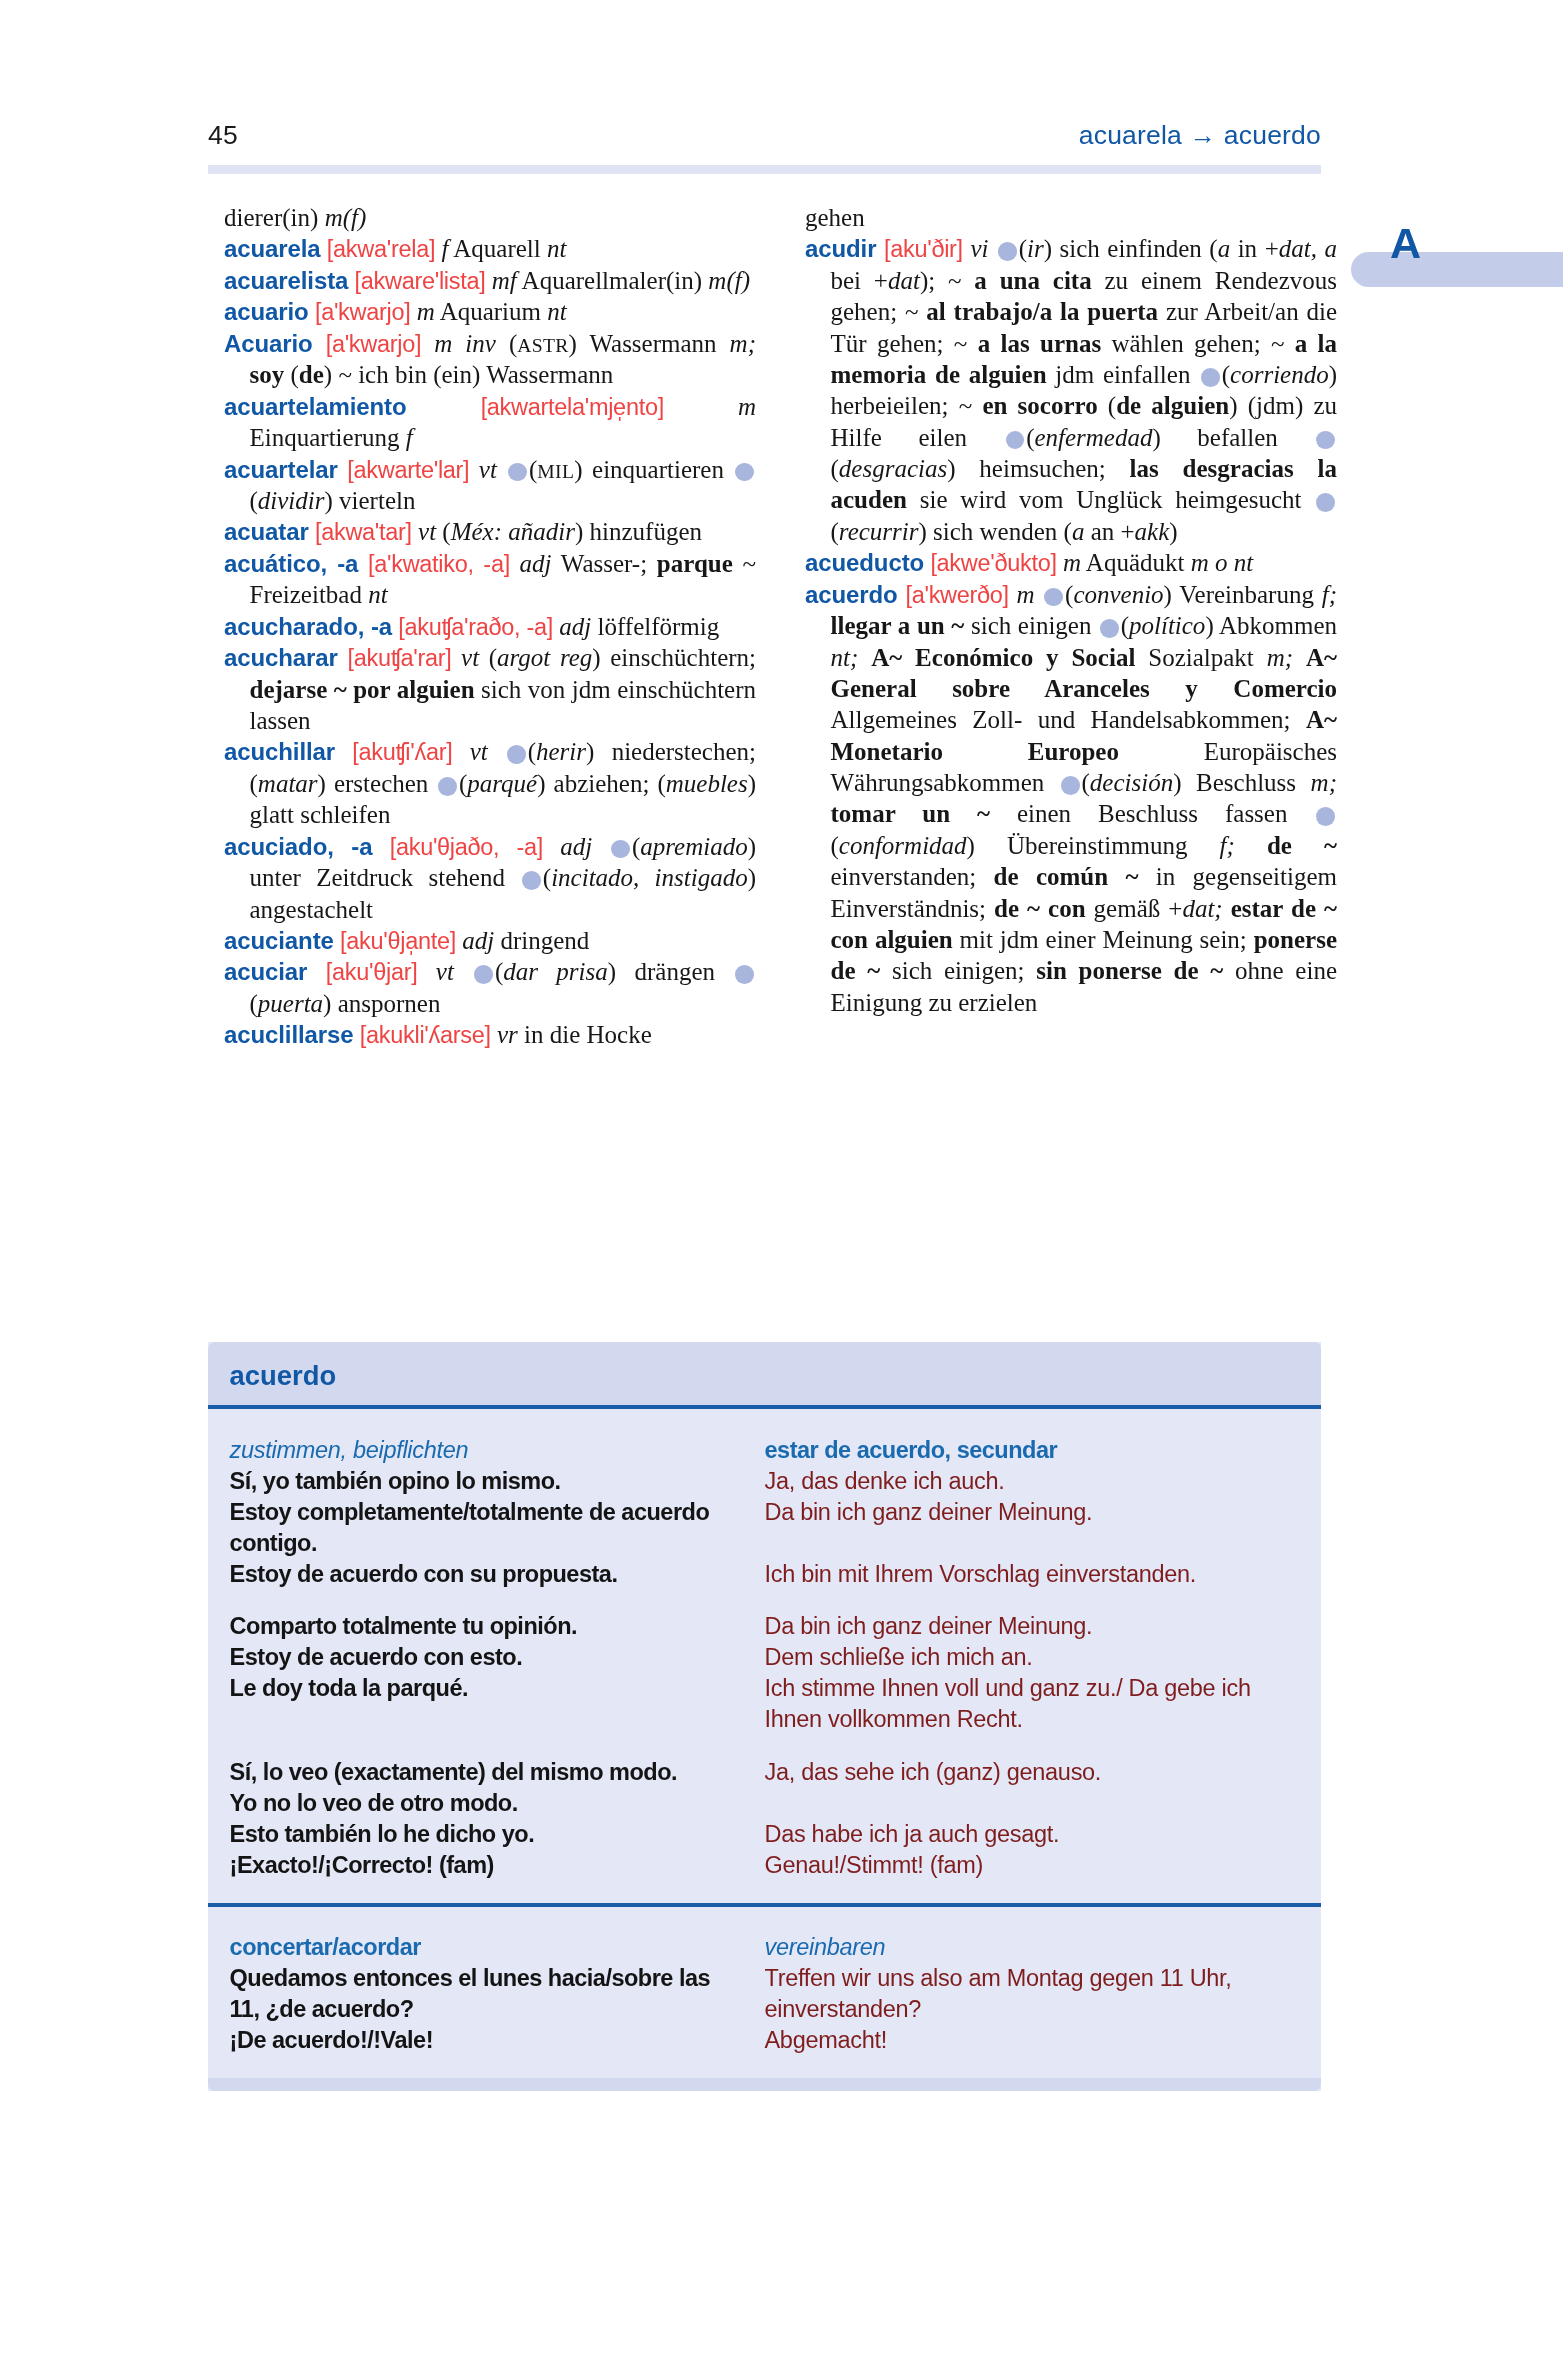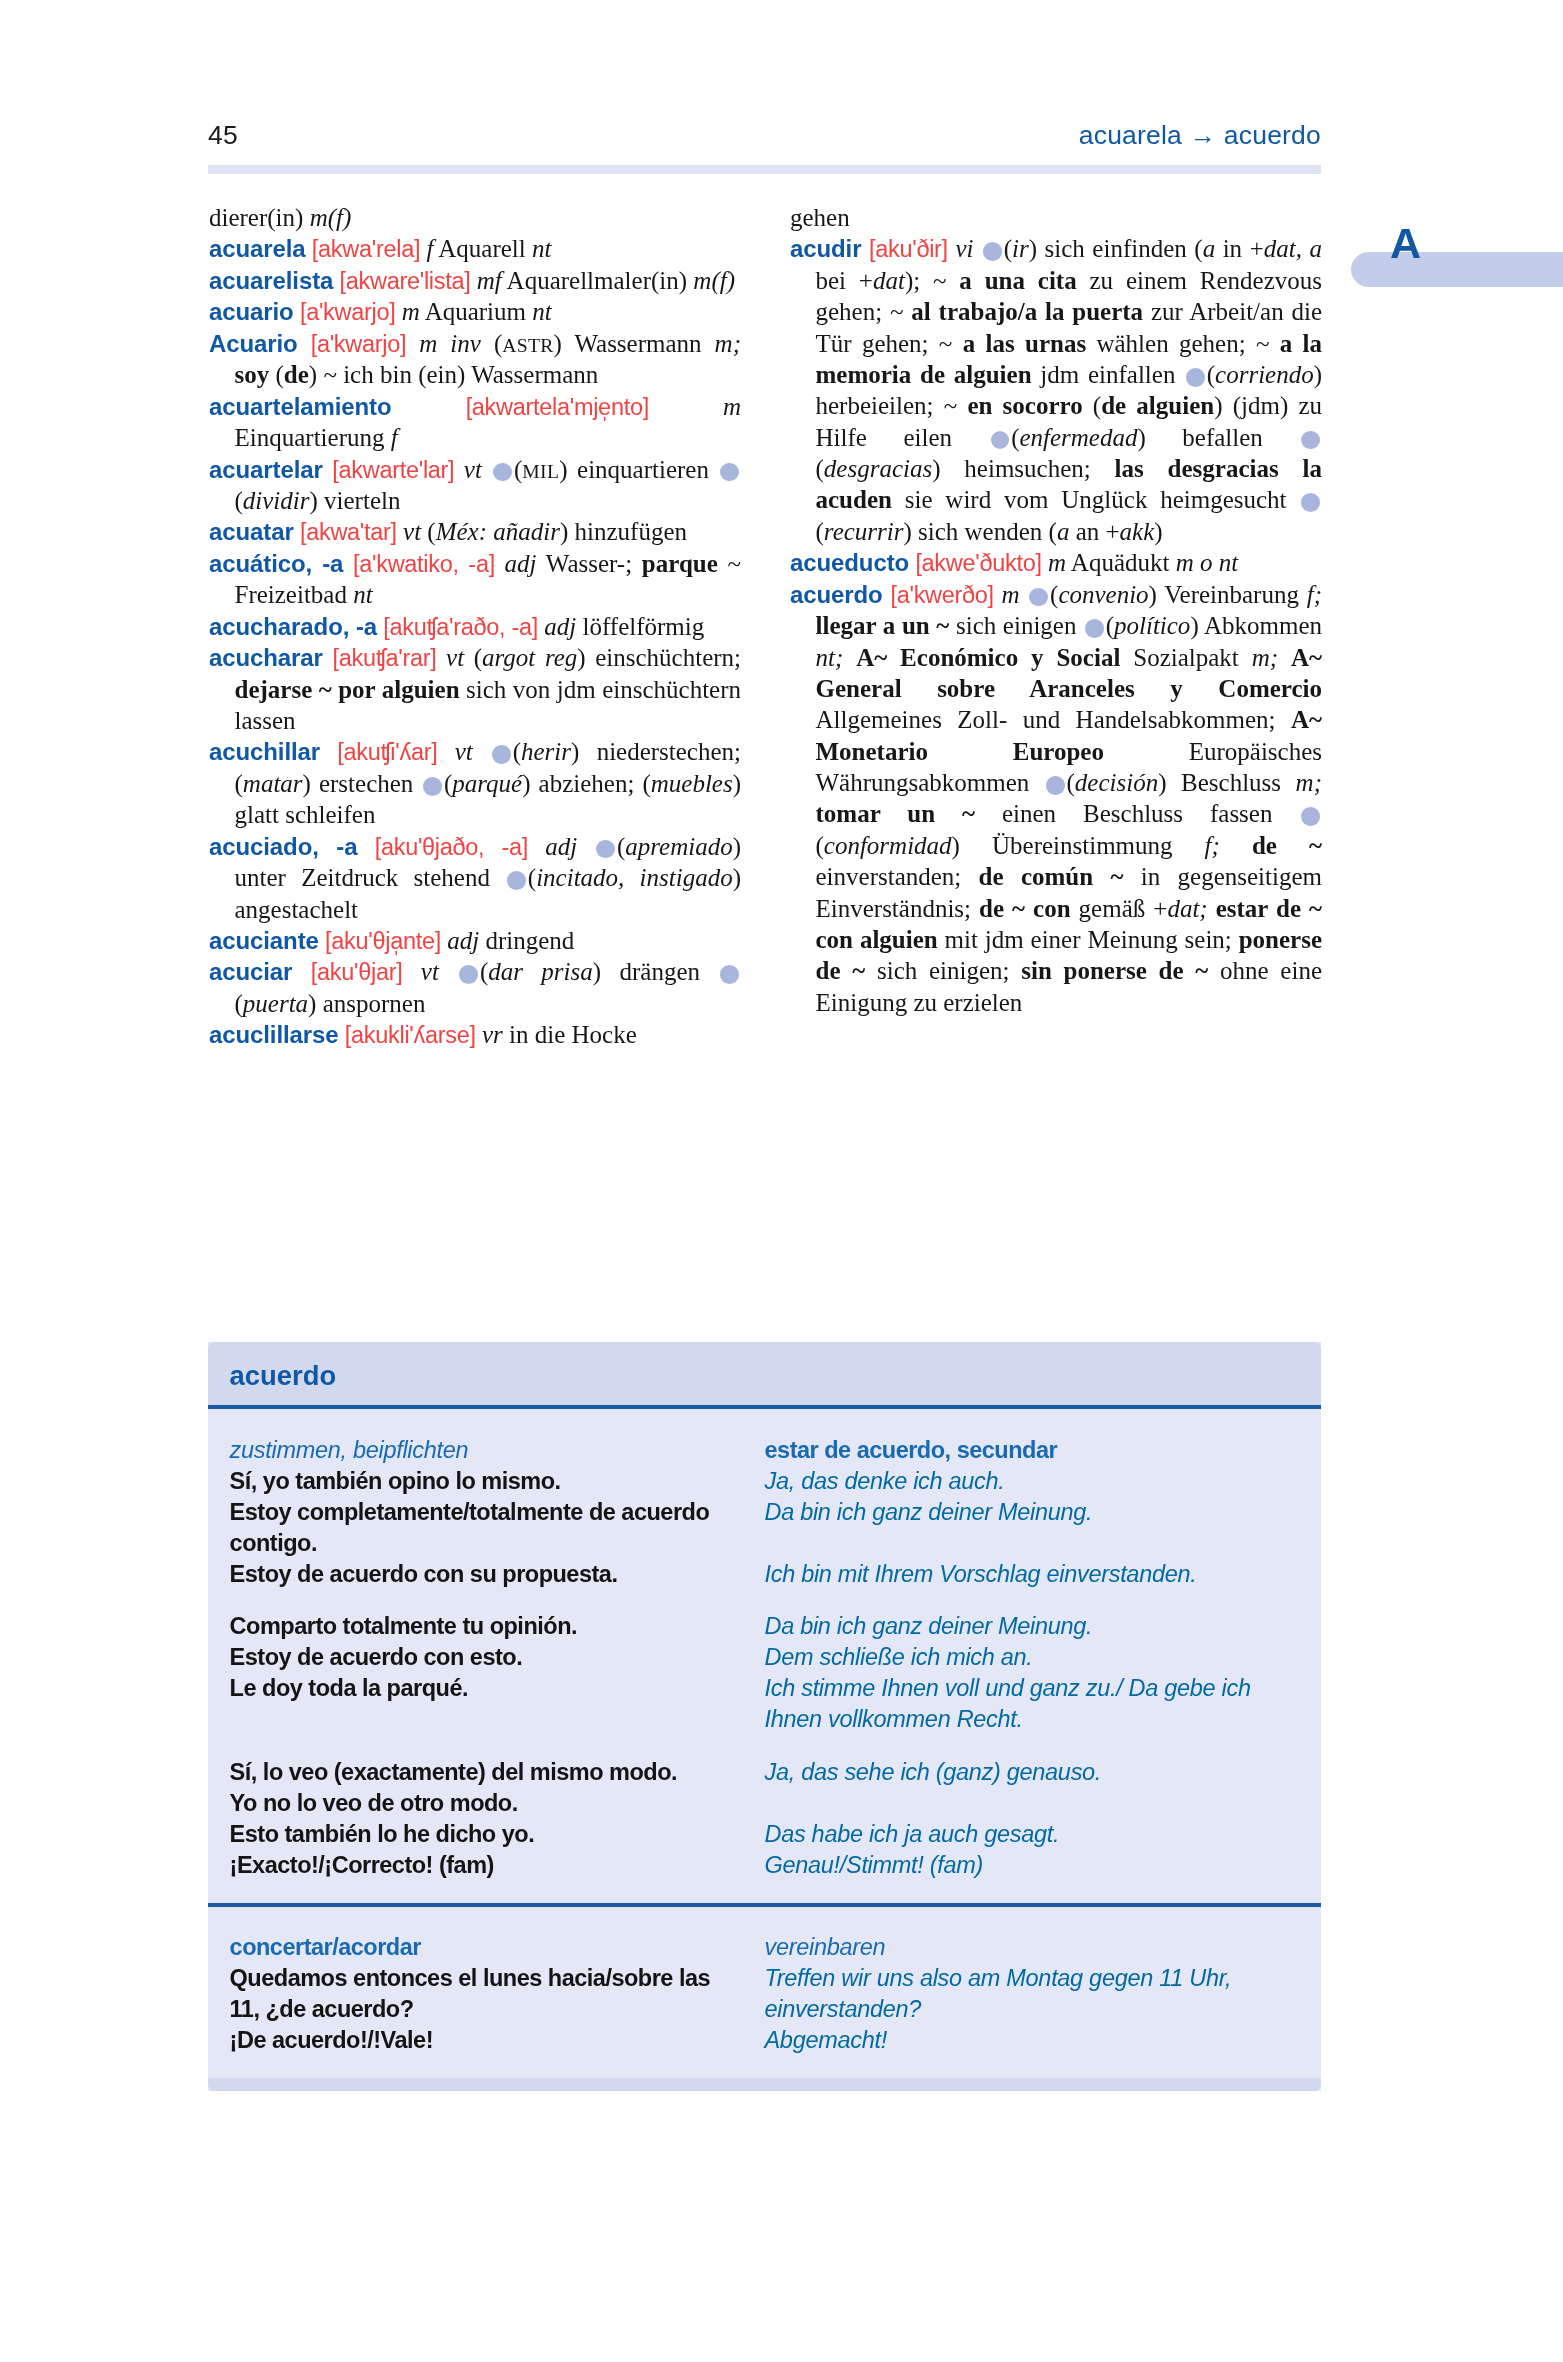--- a/index.html
+++ b/index.html
@@ -64,21 +64,21 @@
     font-family: "Liberation Sans", "DejaVu Sans", sans-serif;
     font-weight: bold;
     font-size: 43px;
     color: #1057a5;
     line-height: 1;
   }
 
   
   #columns {
     position: absolute;
-    left: 209px;
+    left: 224px;
     top: 202px;
     width: 1113px;
     display: flex;
     gap: 49px;
   }
   .dict-col {
     width: 532px;
     font-size: 25px;
     line-height: 1.255;
     color: #171717;
@@ -163,23 +163,22 @@
   .es {
     font-family: "Liberation Sans", "DejaVu Sans", sans-serif;
     font-weight: bold;
     font-size: 23.5px;
     color: #141414;
     line-height: 1.32;
     letter-spacing: -0.5px;
   }
   .de {
     font-family: "Liberation Sans", "DejaVu Sans", sans-serif;
-    font-style: italic;
     font-size: 23.5px;
-    color: #0369a1;
+    color: #7f1d1d;
     line-height: 1.32;
     letter-spacing: -0.3px;
   }
   .es.cue {
     color: #1a6ab0;
     font-weight: bold;
   }
   .de.cue {
     color: #1a6ab0;
     font-style: italic;

